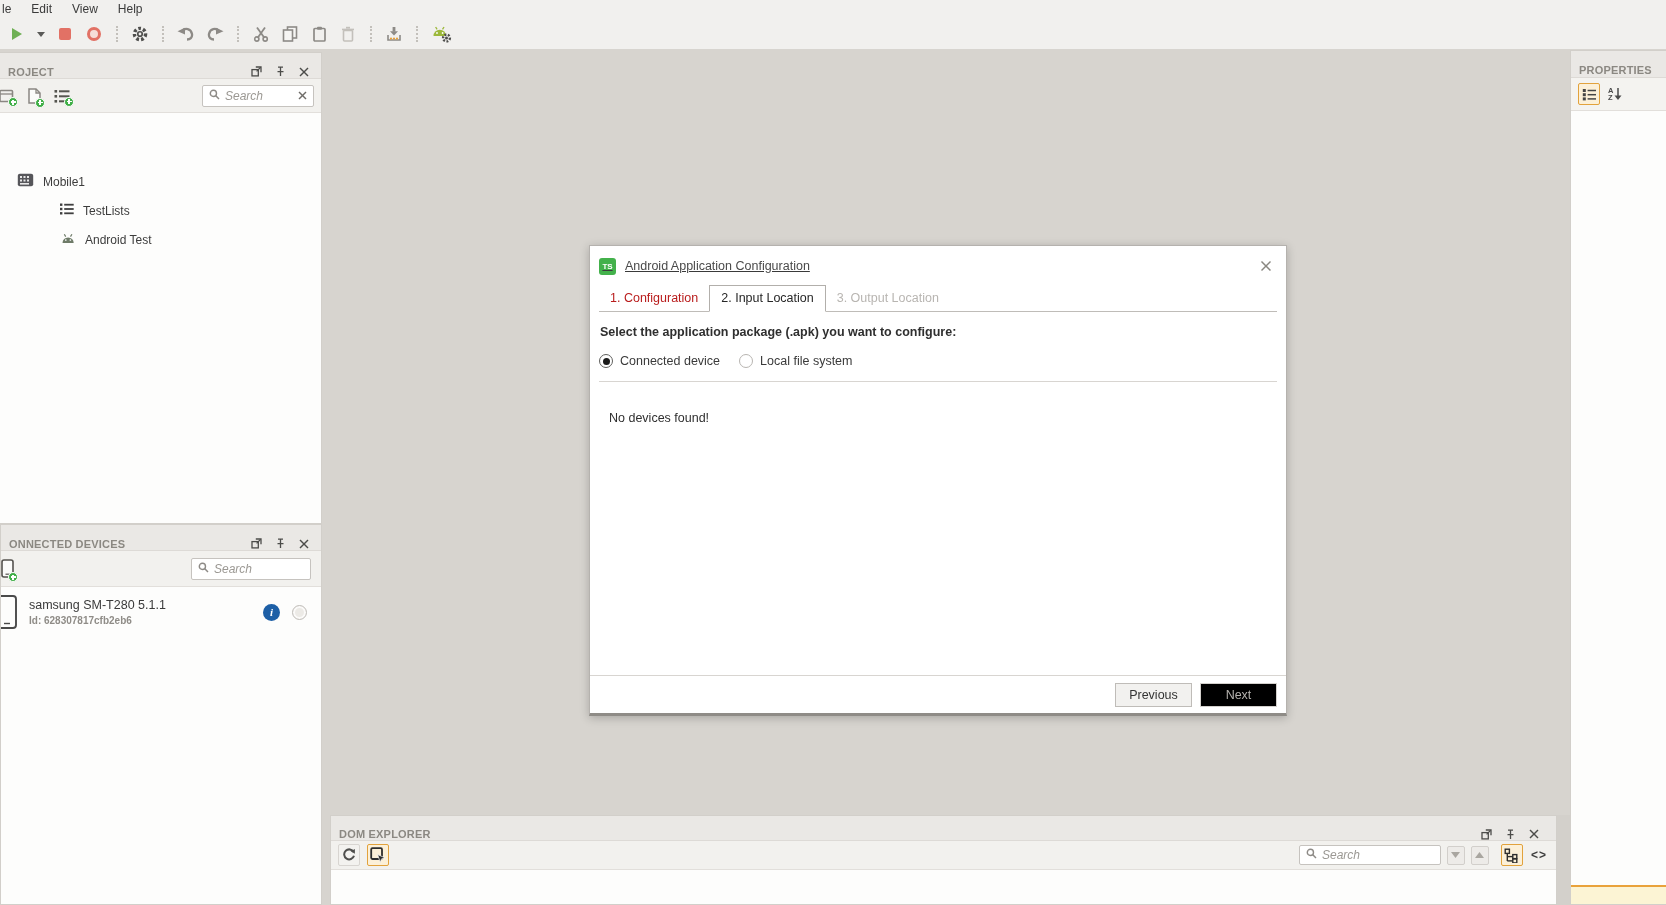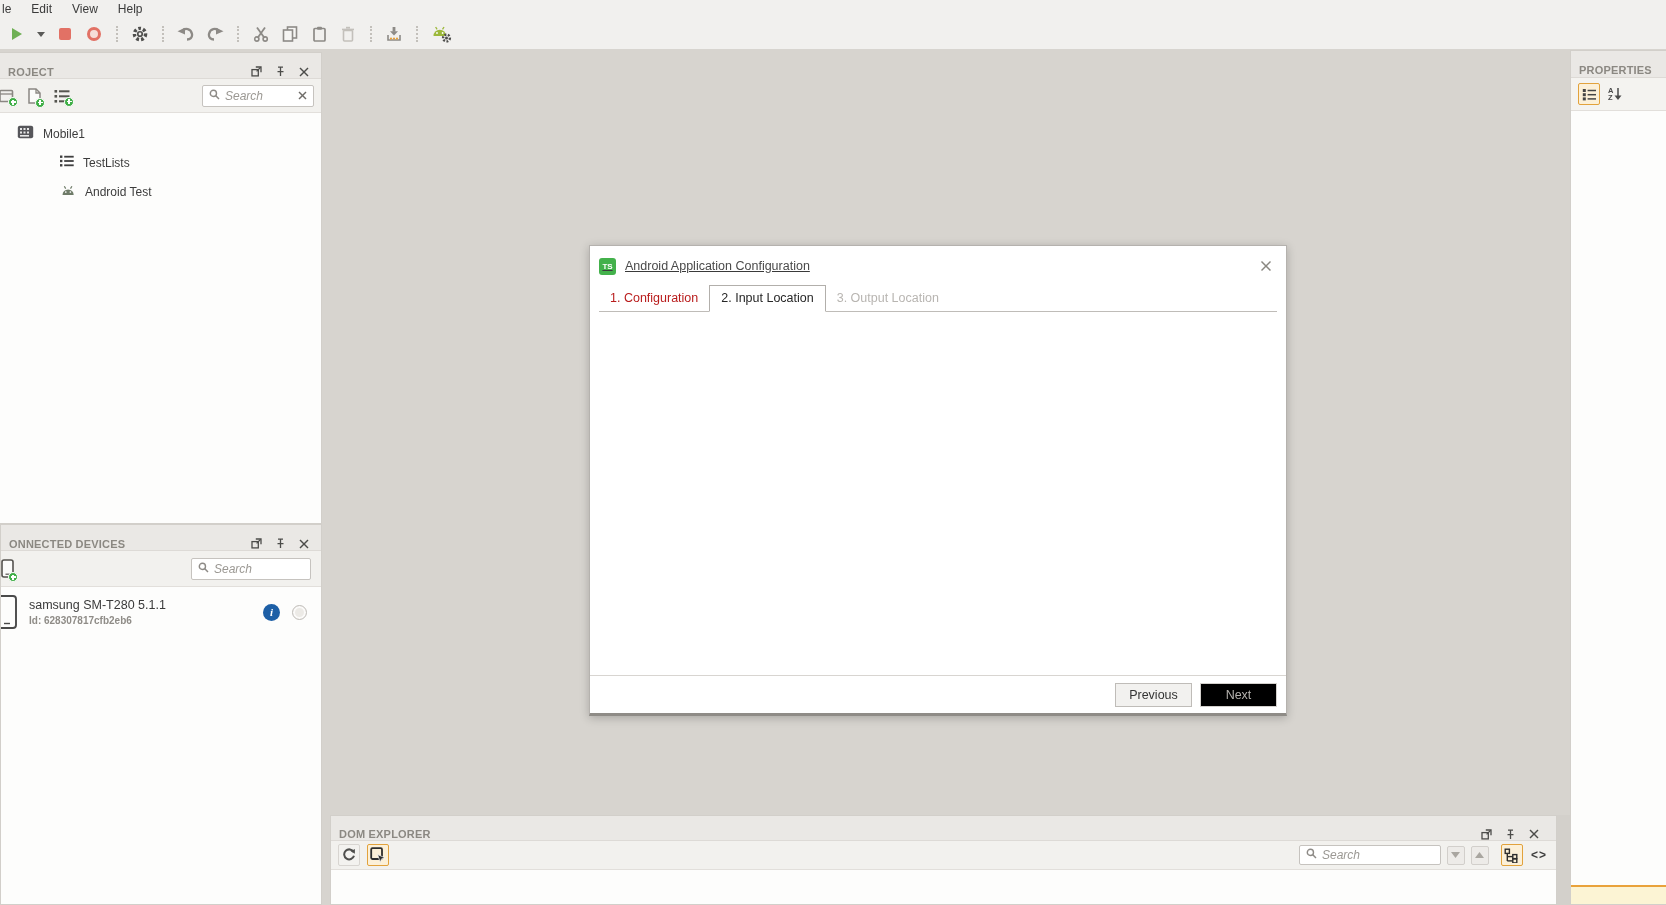--- a/index.html
+++ b/index.html
@@ -31,21 +31,21 @@
   .badge { position:absolute; right:-4px; bottom:-4px; width:10px; height:10px; border-radius:50%; background:#3fae46; border:1px solid #fdfdfc; }
   .badge::before { content:""; position:absolute; left:1.5px; top:3.2px; width:5px; height:1.6px; background:#fff; }
   .badge::after  { content:""; position:absolute; left:3.2px; top:1.5px; width:1.6px; height:5px; background:#fff; }
   .badged { position:relative; display:flex; }
 
   
   .project { left:0; top:52px; width:322px; height:472px; border-left:none; }
   .project .ptitle { height:26px; }
   .project .ptoolbar { height:34px; gap:13px; }
   .project .searchbox { margin-left:auto; width:112px; }
-  .tree { padding-top:6px; }
+  .tree { padding-top:6px;margin-top:48px; }
   .trow { display:flex; align-items:center; height:29px; gap:9px; font-size:12px; color:#3c3c3c; }
   .trow.lv0 { padding-left:17px; }
   .trow.lv1 { padding-left:60px; }
 
   
   .devices { left:0; top:524px; width:322px; height:381px; }
   .devices .ptitle { height:26px; }
   .devices .ptoolbar { height:36px; }
   .devices .searchbox { margin-left:auto; width:120px; margin-right:3px; }
   .devrow { display:flex; align-items:center; padding:8px 14px 8px 0; }
@@ -370,20 +370,31 @@
             <line x1="1.5" y1="1.5" x2="10.5" y2="10.5" stroke="#8a8781" stroke-width="1.5"></line>
             <line x1="10.5" y1="1.5" x2="1.5" y2="10.5" stroke="#8a8781" stroke-width="1.5"></line>
           </svg>
       </span>
     </div>
     <div class="tabs">
       <div class="tab">1. Configuration</div>
       <div class="tab active">2. Input Location</div>
       <div class="tab disabled">3. Output Location</div>
     </div>
+    <div class="dlg-body">
+      <div class="dlg-prompt">Select the application package (.apk) you want to configure:</div>
+      <div class="radio-row">
+        <span class="radio sel"></span>
+        <span class="radio-label">Connected device</span>
+        <span class="radio unsel"></span>
+        <span class="radio-label">Local file system</span>
+      </div>
+      <div class="body-divider"></div>
+      <div class="dlg-message">No devices found!</div>
+    </div>
     <div class="dlg-footer">
       <div class="btn">Previous</div>
       <div class="btn disabled">Next</div>
     </div>
   </div>
 
   <div class="panel dom">
     <div class="ptitle">
       <span class="ptitle-text">DOM EXPLORER</span>
       <span class="pwin">

